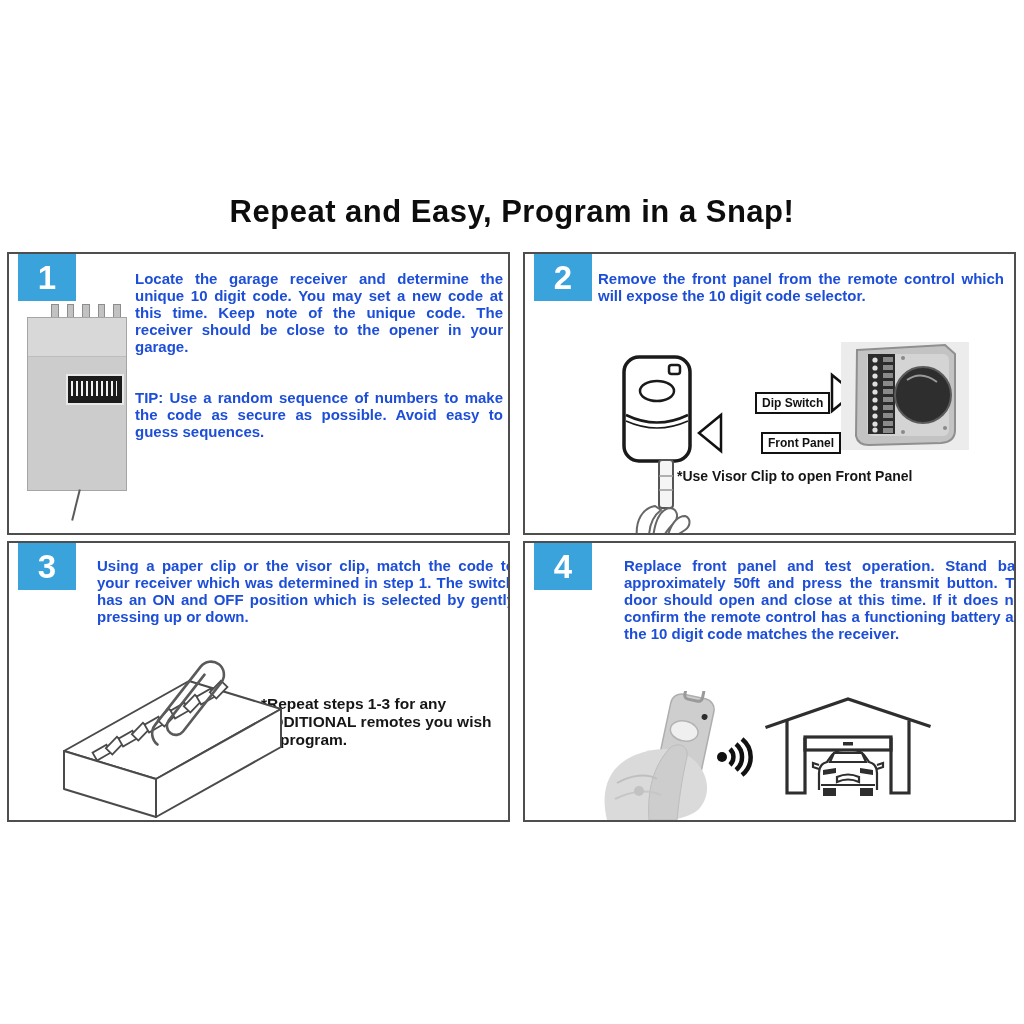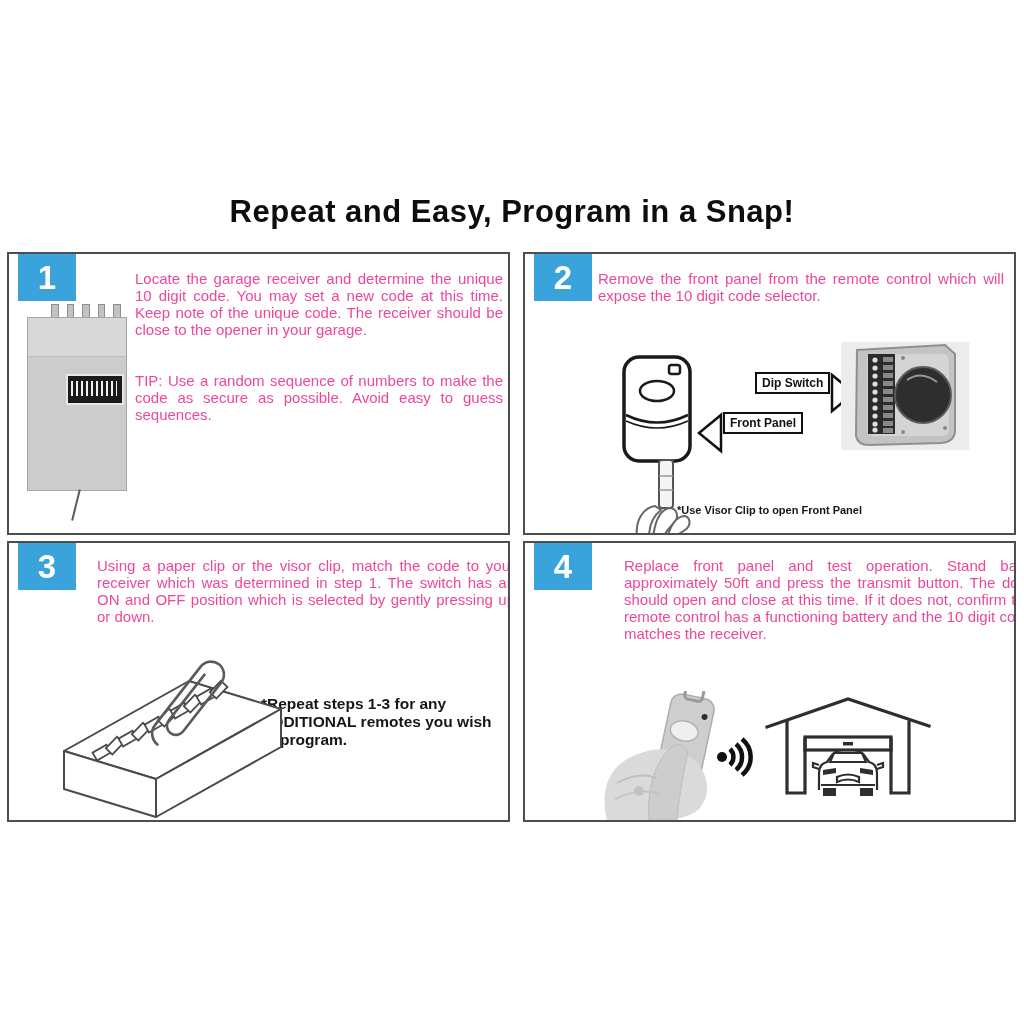--- a/index.html
+++ b/index.html
@@ -7,43 +7,43 @@
   .page{position:absolute;inset:0;background:#fff;}
   .title{position:absolute;top:194px;left:0;width:100%;text-align:center;
          font-size:31px;font-weight:bold;letter-spacing:0.5px;color:#0d0d0d;}
   .panel{position:absolute;background:#fff;border:2px solid #4e4e4e;overflow:hidden;}
   #panel1{left:7px;top:252px;width:499px;height:279px;}
   #panel2{left:523px;top:252px;width:489px;height:279px;}
   #panel3{left:7px;top:541px;width:499px;height:277px;}
   #panel4{left:523px;top:541px;width:489px;height:277px;}
   .badge{position:absolute;left:9px;top:0;width:58px;height:47px;background:#3ba3dc;
          color:#fff;font-size:33px;font-weight:bold;display:flex;align-items:center;justify-content:center;}
-  .body-text{position:absolute;font-size:15px;font-weight:normal;line-height:17px;
-             text-align:justify;color:#ec4899;}
+  .body-text{position:absolute;font-size:15px;font-weight:bold;line-height:17px;
+             text-align:justify;color:#1d4ed8;}
   #panel1 .body-text{left:126px;top:16px;width:368px;}
   #panel2 .body-text{left:73px;top:16px;width:406px;}
   #panel3 .body-text{left:88px;top:14px;width:418px;}
   #panel4 .body-text{left:70px;top:14px;width:408px;margin-left:29px;}
   .tip-text{margin-top:34px;}
   .note3{position:absolute;left:252px;top:152px;width:232px;font-size:15.5px;font-weight:bold;line-height:18px;color:#161616;}
-  .visor-note{position:absolute;left:152px;top:214px;font-size:11px;font-weight:bold;color:#161616;white-space:nowrap;margin-top:36px;}
+  .visor-note{position:absolute;left:152px;top:214px;font-size:14px;font-weight:bold;color:#161616;white-space:nowrap;}
   
   .receiver{position:absolute;left:14px;top:50px;width:108px;height:225px;}
   .pins{position:absolute;left:28px;top:0;width:70px;height:14px;display:flex;gap:8px;}
   .pin{width:6px;height:14px;background:#c2c2c2;border:1px solid #8d8d8d;border-bottom:none;}
   .recv-body{position:absolute;left:4px;top:13px;width:98px;height:172px;background:#cccccc;border:1px solid #a5a5a5;}
   .recv-top{position:absolute;left:0;top:0;width:100%;height:38px;background:#d8d8d8;border-bottom:1px solid #bdbdbd;}
   .recv-window{position:absolute;right:2px;top:56px;width:54px;height:27px;background:#1b1b1b;border:2px solid #e8e8e8;
                background-image:repeating-linear-gradient(90deg,#f0f0f0 0 2px,rgba(0,0,0,0) 2px 5px);
                background-size:46px 15px;background-position:3px 5px;background-repeat:no-repeat;}
   .recv-wire{position:absolute;left:52px;top:185px;width:2px;height:32px;background:#5a5a5a;transform:rotate(14deg);}
   
-  .arrow-combo{position:absolute;display:flex;align-items:flex-start;}
+  .arrow-combo{position:absolute;display:flex;align-items:flex-end;}
   #dip-arrow{left:230px;top:118px;}
-  #front-arrow{left:172px;top:158px;}
+  #front-arrow{left:172px;top:158px;gap:38px;}
   .arrow-label{border:2.5px solid #111;background:#fff;font-size:12px;font-weight:bold;
                padding:2px 5px;white-space:nowrap;color:#111;}
   .illus{position:absolute;}
 </style>
 </head>
 <body>
 
 <div class="page">
 
   <div class="title">Repeat and Easy, Program in a Snap!</div>

